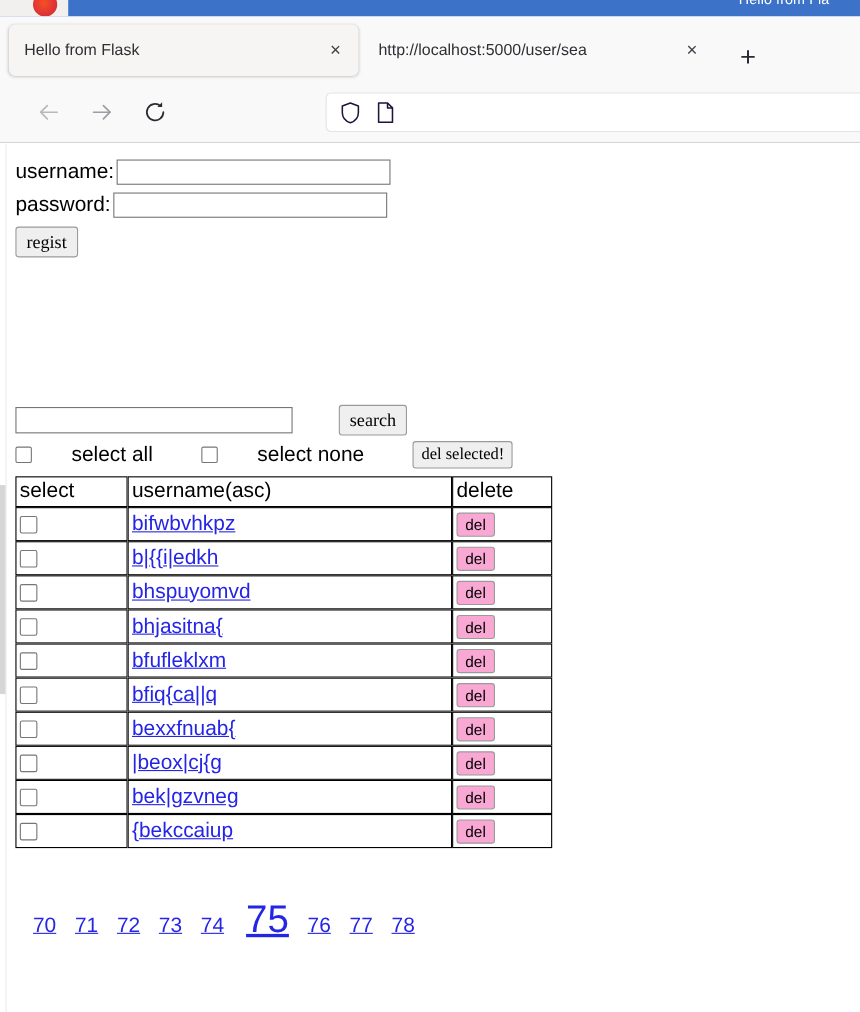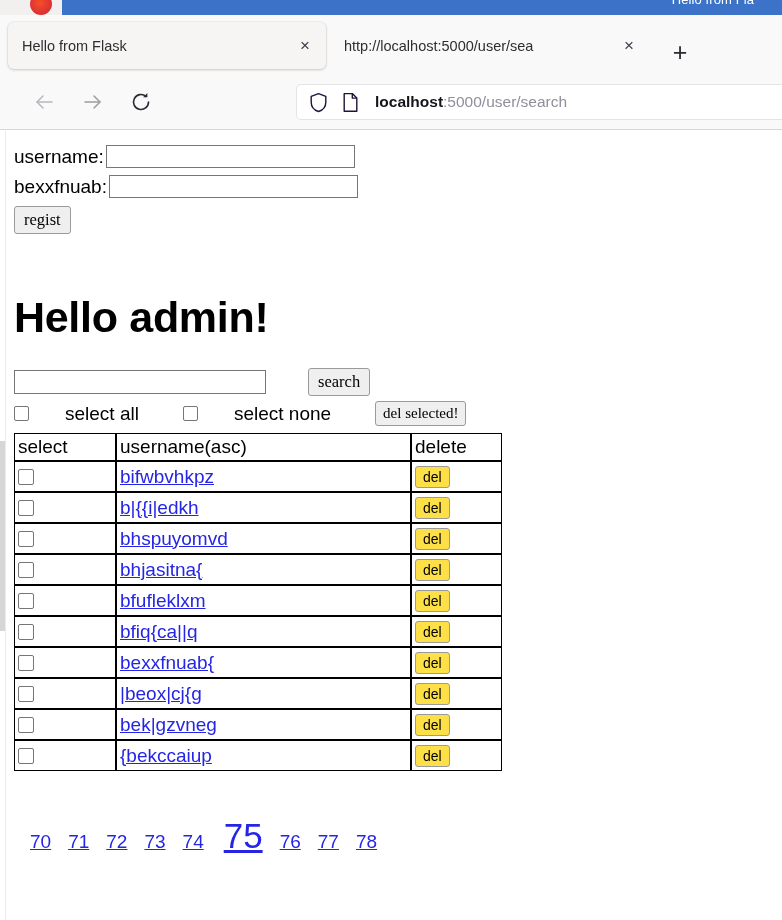--- a/index.html
+++ b/index.html
@@ -328,21 +328,21 @@
   }
   .user-link {
     color: #2525e5;
     text-decoration: underline;
     font-size: 19px;
     white-space: nowrap;
   }
   .btn-del {
     font-size: 14px;
     padding: 2px 7px;
-    background: #fde047;
+    background: #f9a8d4;
     border: 1px solid #9a9a9a;
     border-radius: 3px;
     font-family: "Liberation Sans", sans-serif;
     color: #000;
   }
 
   
   #pagination {
     position: absolute;
     left: 30px; top: 685px;
@@ -416,42 +416,40 @@
         <svg width="19" height="21" viewBox="0 0 19 21" fill="none" stroke="#20123a" stroke-width="1.4" stroke-linejoin="round">
           <path d="M9.5 1.6 L16.8 4.3 V10.2 C16.8 14.8 13.6 18.2 9.5 19.5 C5.4 18.2 2.2 14.8 2.2 10.2 V4.3 Z"></path>
         </svg>
       </span>
       <span class="ico">
         <svg width="17" height="21" viewBox="0 0 17 21" fill="none" stroke="#20123a" stroke-width="1.4" stroke-linejoin="round">
           <path d="M2.2 1.6 H10.3 L14.8 6.1 V19.2 H2.2 Z"></path>
           <polyline points="10.3,1.6 10.3,6.1 14.8,6.1"></polyline>
         </svg>
       </span>
-      <span class="url-text"><span class="url-host">localhost</span><span>:5000/user/search</span></span>
     </div>
   </div>
 </div>
 
 <div class="page">
   <div class="page-edge"></div>
   <div class="page-edge-shade"></div>
 
   <div class="form-row" id="row-username">
     <span class="form-label">username:</span>
     <input class="txtinput" id="input-username" type="text" value="" style="">
   </div>
 
   <div class="form-row" id="row-password">
-    <span class="form-label">bexxfnuab:</span>
+    <span class="form-label">password:</span>
     <input class="txtinput" id="input-password" type="text" value="" style="">
   </div>
 
   <button class="btn" id="btn-regist">regist</button>
 
-  <h1 class="heading">Hello admin!</h1>
 
   <div id="search-row">
     <input class="txtinput" id="input-search" type="text" value="" style="">
     <button class="btn" id="btn-search">search</button>
   </div>
 
   <div id="select-row">
     <input class="chk" type="checkbox" style="">
     <span class="chk-label">select all</span>
     <input class="chk" type="checkbox" style="">

